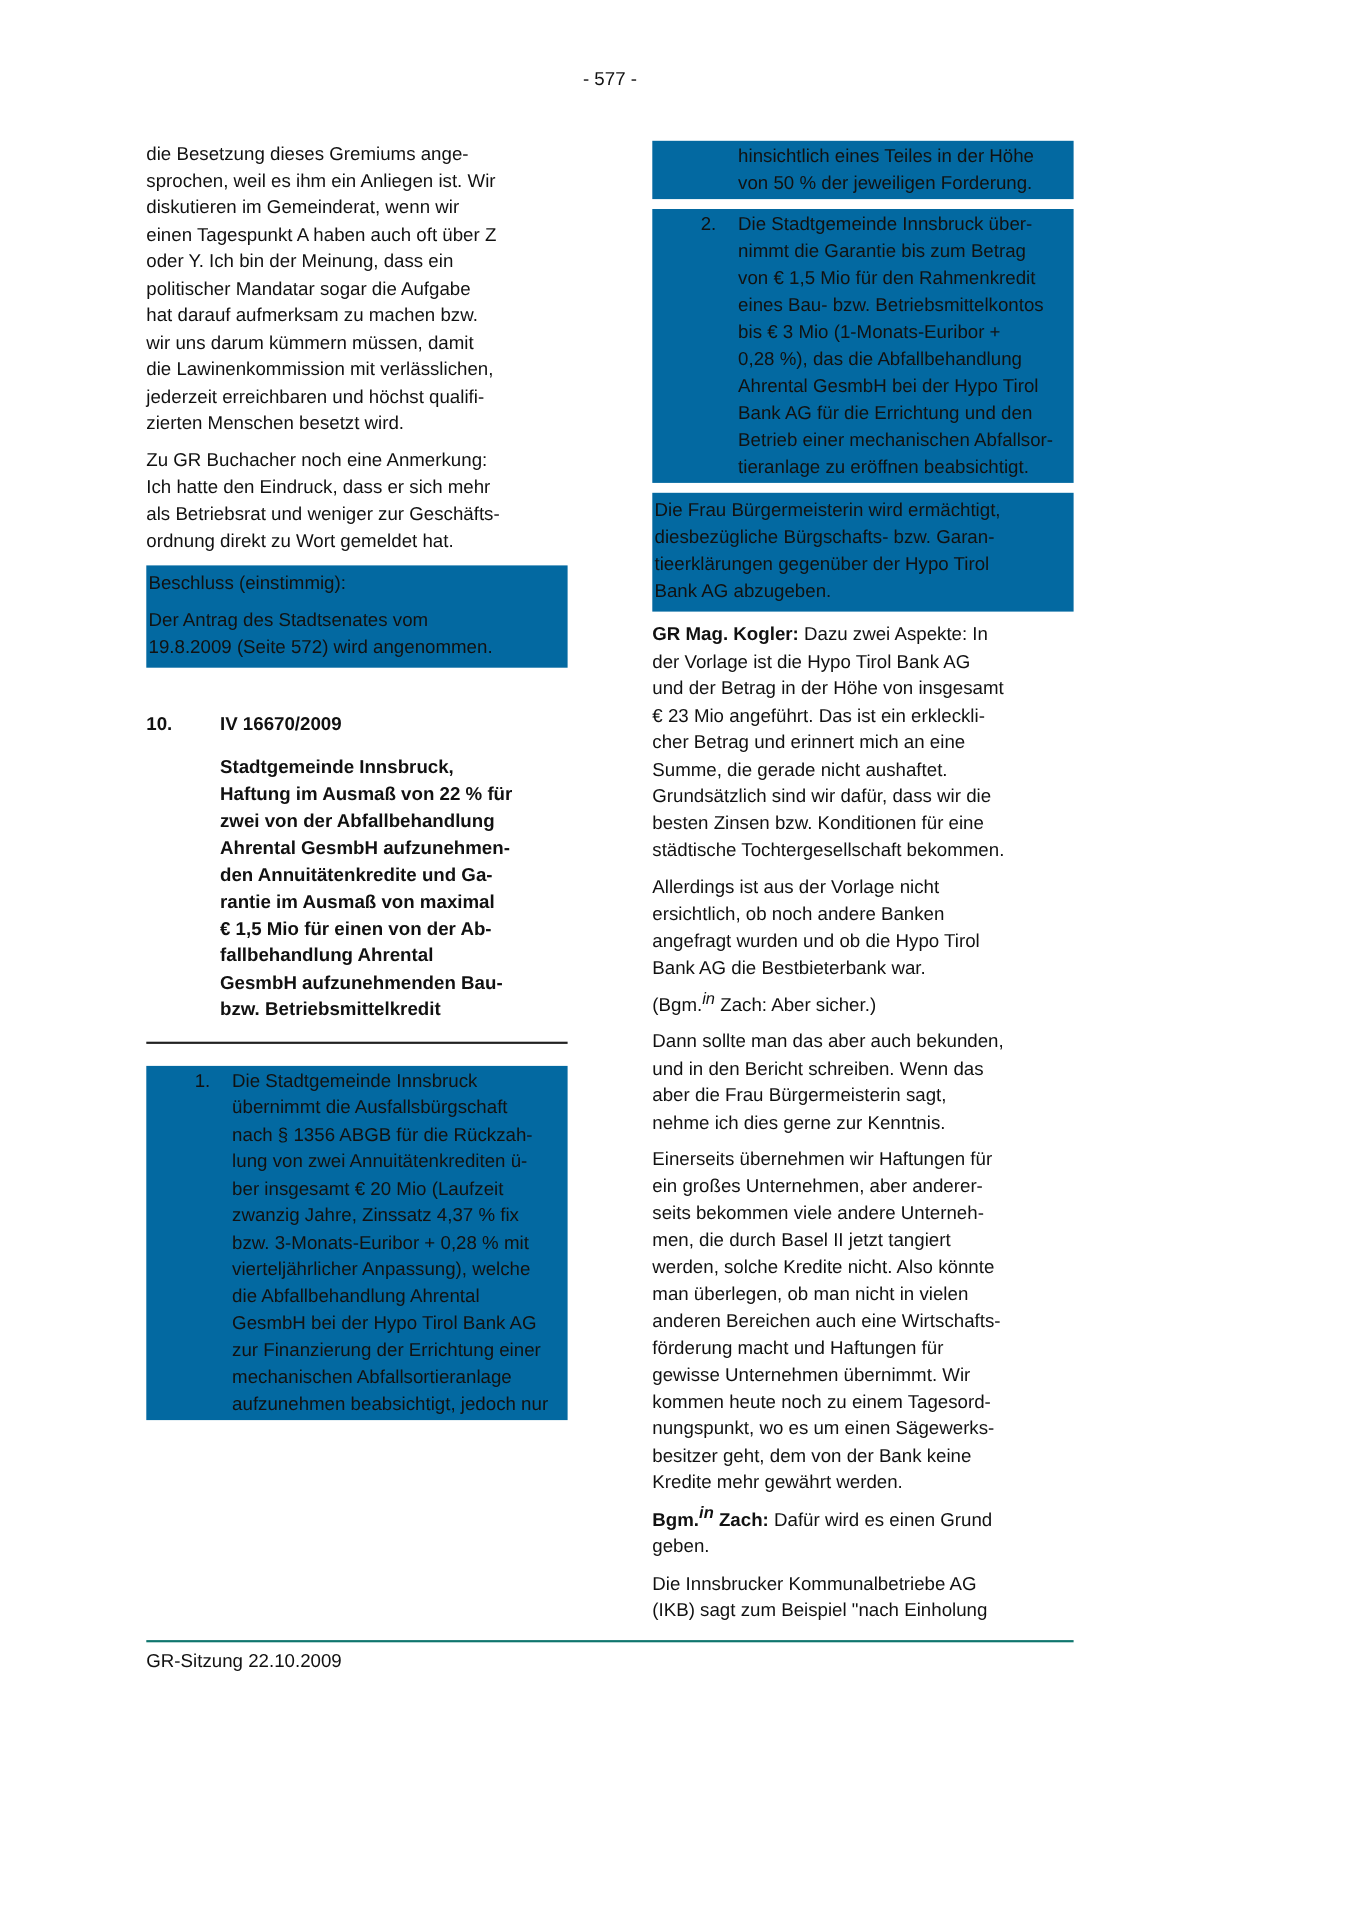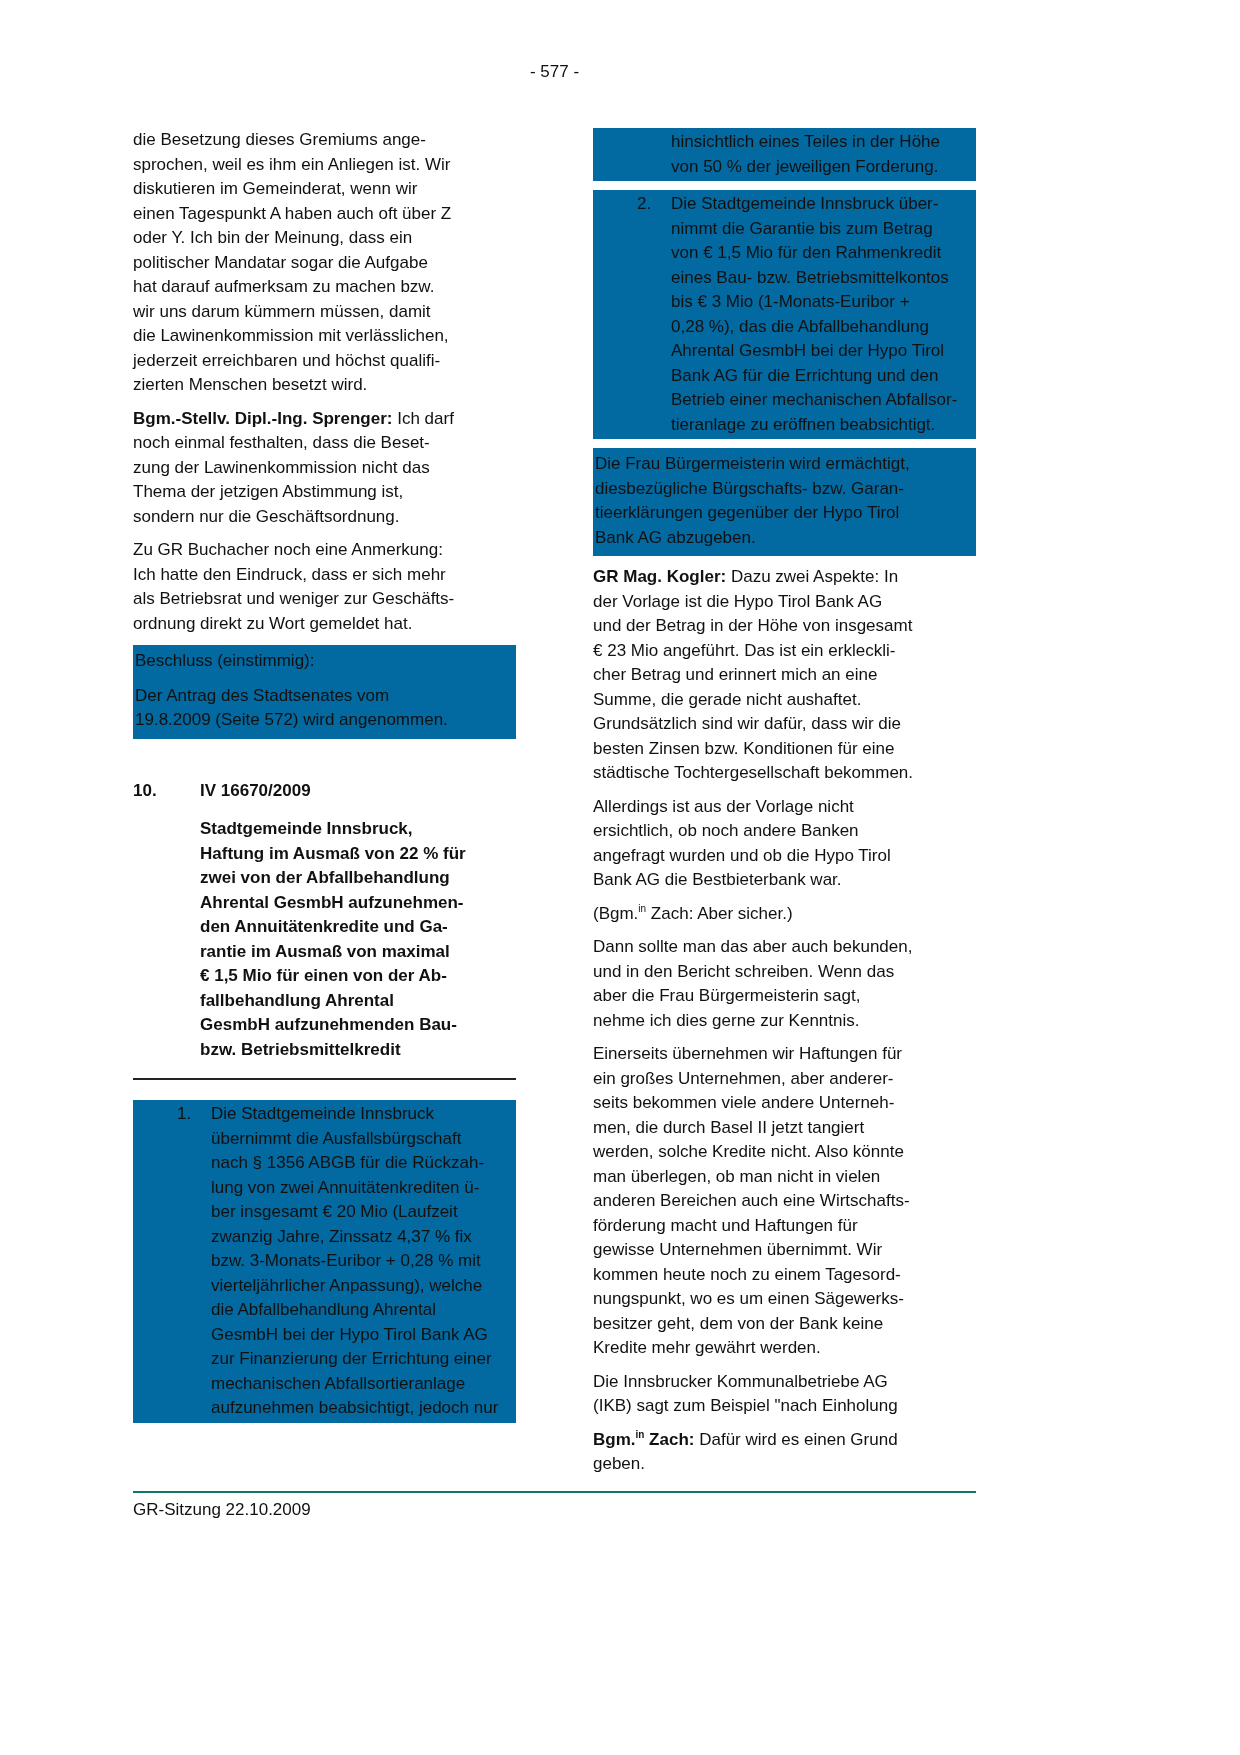--- a/index.html
+++ b/index.html
@@ -21,21 +21,21 @@
   }
   .content {
     position: absolute;
     top: 128px; left: 133px; width: 843px;
     display: flex; gap: 77px;
   }
   .col { width: 390px; }
   .pre { white-space: pre-line; }
   .para { margin-bottom: 9px; }
   b, .bold { font-weight: bold; }
-  sup { font-size: 10px; line-height: 0; vertical-align: super; }
+  sup { font-size: 15px; line-height: 0; vertical-align: super; font-style: italic; }
   .gray { background: #0369a1; }
   .beschluss-block { padding: 4px 2px 6px 2px; margin-bottom: 9px; }
   .beschluss-heading { margin-bottom: 10px; }
   .agenda {
     display: flex;
     font-weight: bold;
     margin-top: 40px;
     margin-bottom: 20px;
     padding-bottom: 16px;
     border-bottom: 2px solid #222;
@@ -70,25 +70,20 @@
 diskutieren im Gemeinderat, wenn wir
 einen Tagespunkt A haben auch oft über Z
 oder Y. Ich bin der Meinung, dass ein
 politischer Mandatar sogar die Aufgabe
 hat darauf aufmerksam zu machen bzw.
 wir uns darum kümmern müssen, damit
 die Lawinenkommission mit verlässlichen,
 jederzeit erreichbaren und höchst qualifi-
 zierten Menschen besetzt wird.</p>
 
-      <p class="para pre"><b>Bgm.-Stellv. Dipl.-Ing. Sprenger:</b><span> Ich darf
-noch einmal festhalten, dass die Beset-
-zung der Lawinenkommission nicht das
-Thema der jetzigen Abstimmung ist,
-sondern nur die Geschäftsordnung.</span></p>
 
       <p class="para pre">Zu GR Buchacher noch eine Anmerkung:
 Ich hatte den Eindruck, dass er sich mehr
 als Betriebsrat und weniger zur Geschäfts-
 ordnung direkt zu Wort gemeldet hat.</p>
 
       <div class="gray beschluss-block">
         <p class="beschluss-heading pre">Beschluss (einstimmig):</p>
         <p class="pre">Der Antrag des Stadtsenates vom
 19.8.2009 (Seite 572) wird angenommen.</p>
@@ -184,25 +179,25 @@
 werden, solche Kredite nicht. Also könnte
 man überlegen, ob man nicht in vielen
 anderen Bereichen auch eine Wirtschafts-
 förderung macht und Haftungen für
 gewisse Unternehmen übernimmt. Wir
 kommen heute noch zu einem Tagesord-
 nungspunkt, wo es um einen Sägewerks-
 besitzer geht, dem von der Bank keine
 Kredite mehr gewährt werden.</p>
 
+      <p class="para pre"><b><span>Bgm.</span><sup>in</sup><span> Zach:</span></b><span> Dafür wird es einen Grund
+geben.</span></p>
+
       <p class="para pre">Die Innsbrucker Kommunalbetriebe AG
 (IKB) sagt zum Beispiel "nach Einholung</p>
-
-      <p class="para pre"><b><span>Bgm.</span><sup>in</sup><span> Zach:</span></b><span> Dafür wird es einen Grund
-geben.</span></p>
 
     </div>
 
   </div>
 
   <div class="footer">
     <div>GR-Sitzung 22.10.2009</div>
   </div>
 
 </div>

